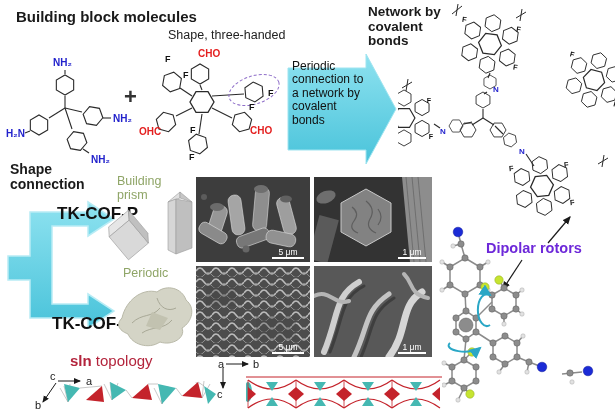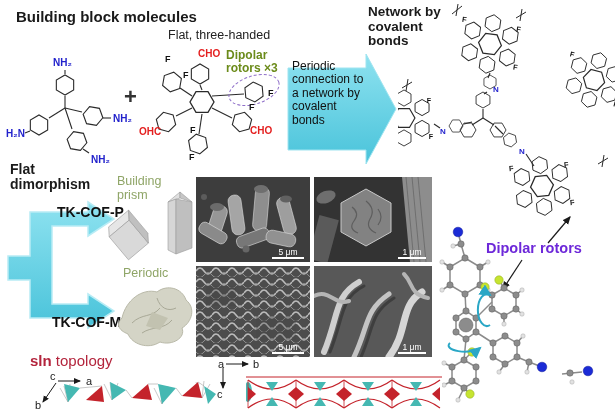--- a/index.html
+++ b/index.html
@@ -4,24 +4,24 @@
 <style>
   html,body{margin:0;padding:0;background:#ffffff;font-family:"Liberation Sans",sans-serif;}
   .canvas{position:relative;width:615px;height:410px;background:#fff;overflow:hidden;}
   .abs{position:absolute;}
   .h1{font-weight:bold;font-size:15px;color:#1a1a1a;white-space:nowrap;}
   .h2{font-weight:bold;font-size:13.5px;color:#1a1a1a;line-height:1.08;}
   .lbl{font-size:12.5px;color:#222;white-space:nowrap;}
   .plus{font-size:22px;font-weight:bold;color:#333;}
   .olive{color:#6b8b1a;font-weight:bold;font-size:12px;line-height:1.1;}
   .arrowtxt{font-size:12px;color:#111;line-height:1.12;}
-  .cof{font-weight:bold;font-size:14px;color:#111;white-space:nowrap;}
+  .cof{font-weight:bold;font-size:17px;color:#111;white-space:nowrap;}
   .green{color:#8fa567;font-size:12.5px;line-height:1.12;}
   .chart{color:#6d28d9;font-weight:bold;font-size:14.5px;white-space:nowrap;}
-  .topo-title{font-size:15px;color:#b3243c;white-space:nowrap;}
+  .topo-title{font-size:15px;color:#b3243c;white-space:nowrap;margin-left:40px;}
   .topo-title .b{font-weight:bold;}
   .sem{position:absolute;overflow:hidden;background:#701a75;text-decoration:underline;}
   .sem svg{display:block;}
   .scalebar{position:absolute;right:6px;bottom:3px;color:#fff;font-size:8.5px;text-align:center;line-height:1;}
   .scalebar .bar{height:2px;background:#fff;margin-top:1px;}
   
   .hx{stroke:#2a2a2a;fill:none;stroke-width:1.1;}
   .bond{stroke:#2a2a2a;stroke-width:1.1;}
   .nhB{fill:#2222cc;font-weight:bold;font-size:10px;}
   .choR{fill:#e41f1f;font-weight:bold;font-size:10px;}
@@ -82,21 +82,21 @@
         <line x1="0" y1="2" x2="0" y2="30" stroke="#c4232b" stroke-width="0.8"></line>
         <polygon class="tealP" points="18,4 30,4 24,13"></polygon>
         <polygon class="tealP" points="18,28 30,28 24,19"></polygon>
         <polygon class="redP" points="0,9 8,16 0,23"></polygon>
         <polygon class="redP" points="48,9 40,16 48,23"></polygon>
       </g>
     </defs>
   </svg>
 
   <div class="abs h1" style="left:16px;top:8px">Building block molecules</div>
-  <div class="abs lbl" style="left:168px;top:28px">Flat, three-handed</div>
+  <div class="abs lbl" style="left:168px;top:28px">Shape, three-handed</div>
 
   <svg class="abs" style="left:5px;top:55px" width="140" height="115" viewBox="0 0 140 115">
     <line class="bond" x1="60" y1="53" x2="60" y2="41"></line>
     <line class="bond" x1="60" y1="53" x2="44" y2="63"></line>
     <line class="bond" x1="60" y1="53" x2="77" y2="57"></line>
     <line class="bond" x1="60" y1="53" x2="67" y2="74"></line>
     <use href="#hx" class="hx" transform="translate(60,30) rotate(90)"></use>
     <use href="#hx" class="hx" transform="translate(34,70) rotate(30)"></use>
     <use href="#hx" class="hx" transform="translate(88,61) rotate(10)"></use>
     <use href="#hx" class="hx" transform="translate(72,86) rotate(70)"></use>
@@ -131,21 +131,20 @@
     <text class="choR" x="1" y="91">OHC</text>
     <text class="choR" x="112" y="90">CHO</text>
     <text class="fB" x="27" y="18">F</text>
     <text class="fB" x="45" y="34">F</text>
     <text class="fB" x="52" y="89">F</text>
     <text class="fB" x="51" y="116">F</text>
     <text class="fB" x="130" y="52">F</text>
     <text class="fB" x="111" y="66">F</text>
   </svg>
 
-  <div class="abs olive" style="left:226px;top:49px;width:62px">Dipolar rotors ×3</div>
 
   <svg class="abs" style="left:286px;top:52px" width="112" height="112" viewBox="0 0 112 112">
     <polygon points="2,16 80,16 80,2 110,57 80,112 80,98 2,98" fill="url(#cyg)" stroke="#9fe4f0" stroke-width="1"></polygon>
   </svg>
   <div class="abs arrowtxt" style="left:292px;top:60px;width:74px">Periodic connection to a network by covalent bonds</div>
 
   <div class="abs h2" style="left:368px;top:5px;width:84px">Network by covalent bonds</div>
   <svg class="abs" style="left:398px;top:2px" width="217" height="232" viewBox="0 0 217 232">
     <use href="#fnode" transform="translate(92,42) rotate(8)"></use>
     <use href="#fnode" transform="translate(144,184) rotate(-6)"></use>
@@ -168,21 +167,21 @@
     <line class="bond" x1="74" y1="120" x2="66" y2="122"></line>
     <use href="#hx" class="hx" transform="translate(58,124) scale(0.7)"></use>
     <text class="nT" x="42" y="132">N</text>
     <line class="bond" x1="42" y1="126" x2="36" y2="122"></line>
     <path class="tick" d="M54,12 L64,4 M58,14 L60,2" fill="none"></path>
     <path class="tick" d="M118,16 L128,10 M122,19 L124,7" fill="none"></path>
     <path class="tick" d="M200,162 L210,156 M204,165 L206,153" fill="none"></path>
     <path class="tick" d="M4,86 L14,80 M8,89 L10,77" fill="none"></path>
   </svg>
 
-  <div class="abs h2" style="left:10px;top:162px;width:100px;font-size:14px">Flat dimorphism</div>
+  <div class="abs h2" style="left:10px;top:162px;width:100px;font-size:14px">Shape connection</div>
 
   <svg class="abs" style="left:0px;top:195px" width="125" height="140" viewBox="0 0 125 140">
     <path d="M8,61 L30,61 L30,17 L88,17 L88,7 L114,24 L88,41 L88,31 L52,31 L52,109 L88,109 L88,99 L114,116 L88,133 L88,123 L30,123 L30,85 L8,85 Z" fill="url(#cyg)" stroke="#b8ecf5" stroke-width="1.5"></path>
   </svg>
   <div class="abs cof" style="left:57px;top:204px">TK-COF-P</div>
   <div class="abs cof" style="left:52px;top:314px">TK-COF-M</div>
 
   <div class="abs green" style="left:117px;top:174px;width:70px">Building prism</div>
   <svg class="abs" style="left:106px;top:186px" width="96" height="84" viewBox="0 0 96 84">
     <g transform="rotate(-40 26 50)">

